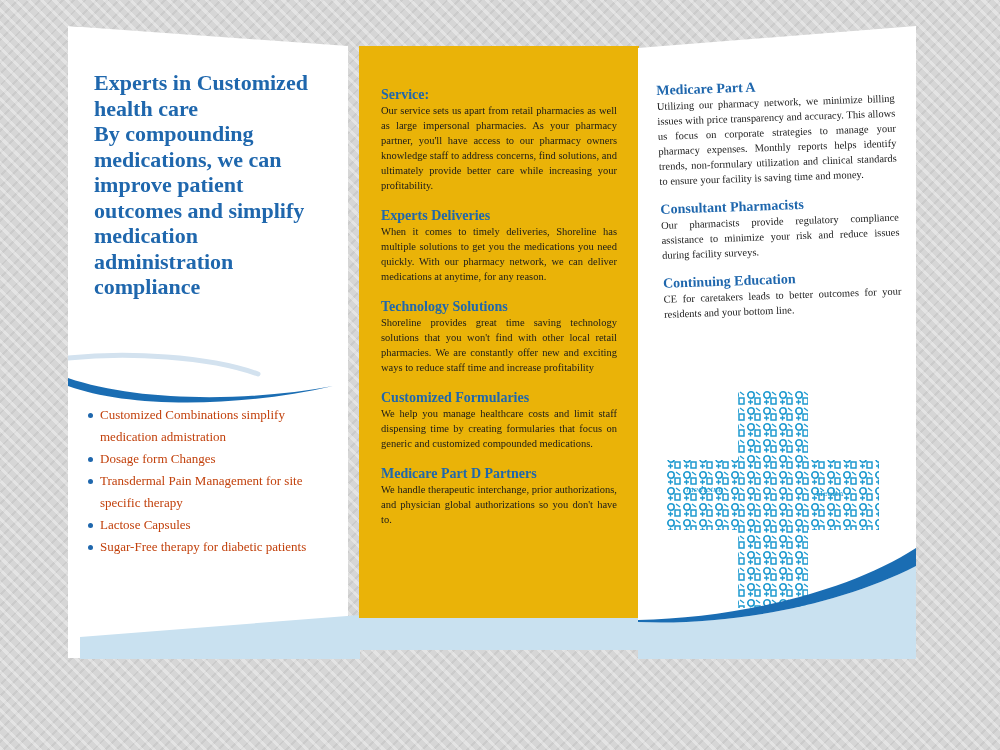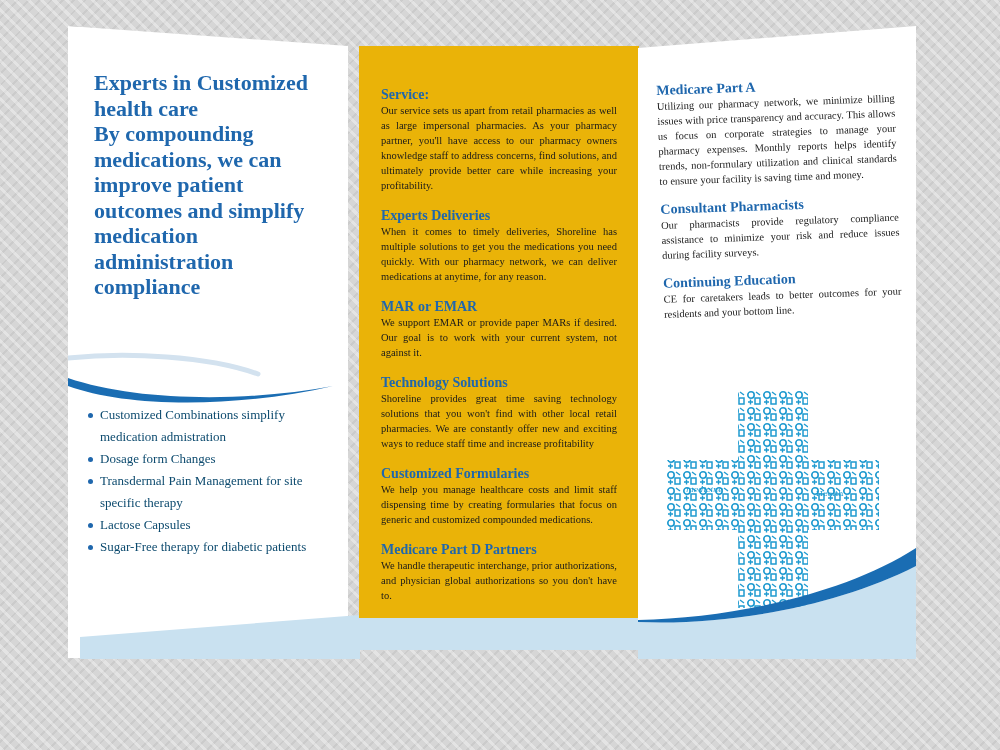--- a/index.html
+++ b/index.html
@@ -38,21 +38,21 @@
   }
   .headline {
     position:absolute; left:26px; top:44px; width:250px;
     color:#1f67ad; font-weight:bold; font-size:22px; line-height:25.5px;
     margin:0;
   }
   .swoosh { position:absolute; left:0; top:312px; }
   .bullets {
     position:absolute; left:20px; top:378px; width:250px;
     list-style:none; margin:0; padding:0;
-    font-size:13px; line-height:22px; color:#0c4a6e;
+    font-size:13px; line-height:22px; color:#c2410c;
   }
   .bullets li { position:relative; padding-left:12px; }
   .bullets li .dot {
     position:absolute; left:0; top:9px; width:5px; height:5px; border-radius:50%;
     background:#1f67ad;
   }
   .mid-content { position:absolute; left:22px; top:40px; width:236px; }
   .section { margin-bottom:14px; }
   .section h3 {
     margin:0; color:#1f67ad; font-size:14px; font-weight:bold; line-height:17px;
@@ -103,24 +103,20 @@
   <div class="mid-content">
     <div class="section">
       <h3>Service:</h3>
       <p>Our service sets us apart from retail pharmacies as well as large impersonal pharmacies. As your pharmacy partner, you'll have access to our pharmacy owners knowledge staff to address concerns, find solutions, and ultimately provide better care while increasing your profitability.</p>
     </div>
     <div class="section">
       <h3>Experts Deliveries</h3>
       <p>When it comes to timely deliveries, Shoreline has multiple solutions to get you the medications you need quickly. With our pharmacy network, we can deliver medications at anytime, for any reason.</p>
     </div>
     <div class="section">
-      <h3>MAR or EMAR</h3>
-      <p>We support EMAR or provide paper MARs if desired. Our goal is to work with your current system, not against it.</p>
-    </div>
-    <div class="section">
       <h3>Technology Solutions</h3>
       <p>Shoreline provides great time saving technology solutions that you won't find with other local retail pharmacies. We are constantly offer new and exciting ways to reduce staff time and increase profitability</p>
     </div>
     <div class="section">
       <h3>Customized Formularies</h3>
       <p>We help you manage healthcare costs and limit staff dispensing time by creating formularies that focus on generic and customized compounded medications.</p>
     </div>
     <div class="section">
       <h3>Medicare Part D Partners</h3>
       <p>We handle therapeutic interchange, prior authorizations, and physician global authorizations so you don't have to.</p>

